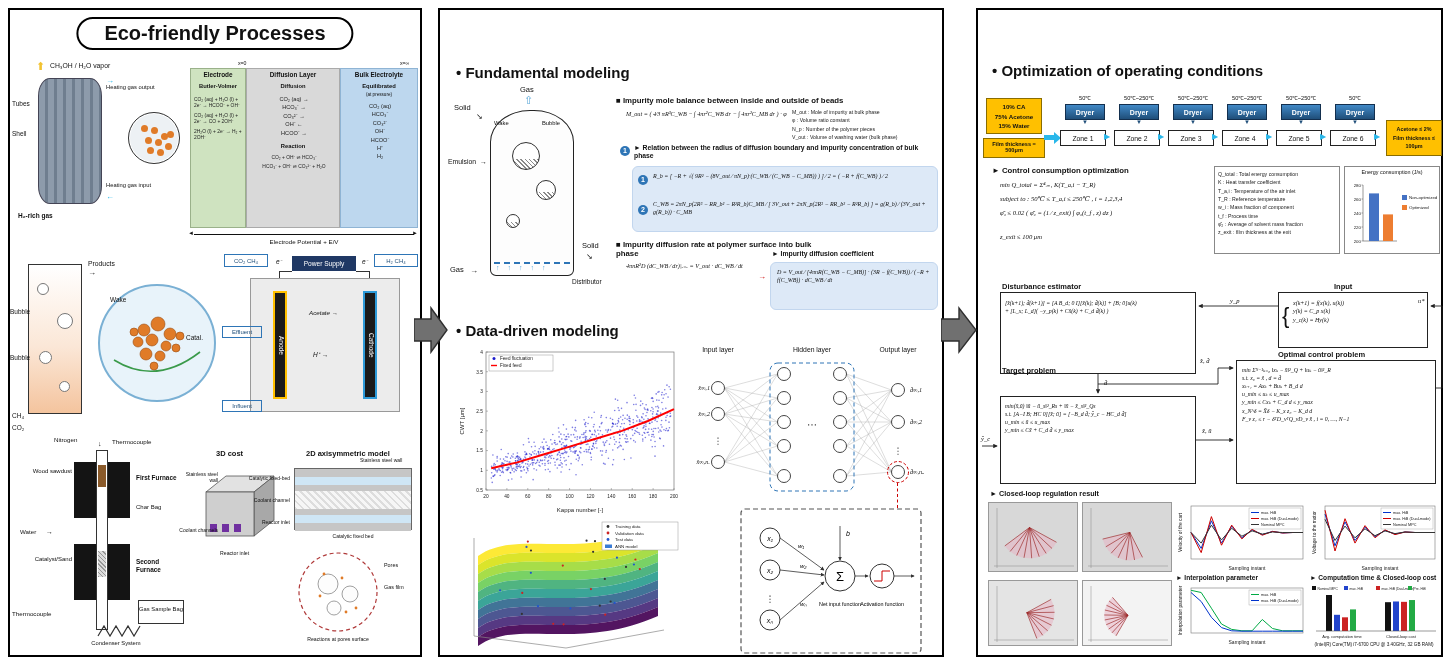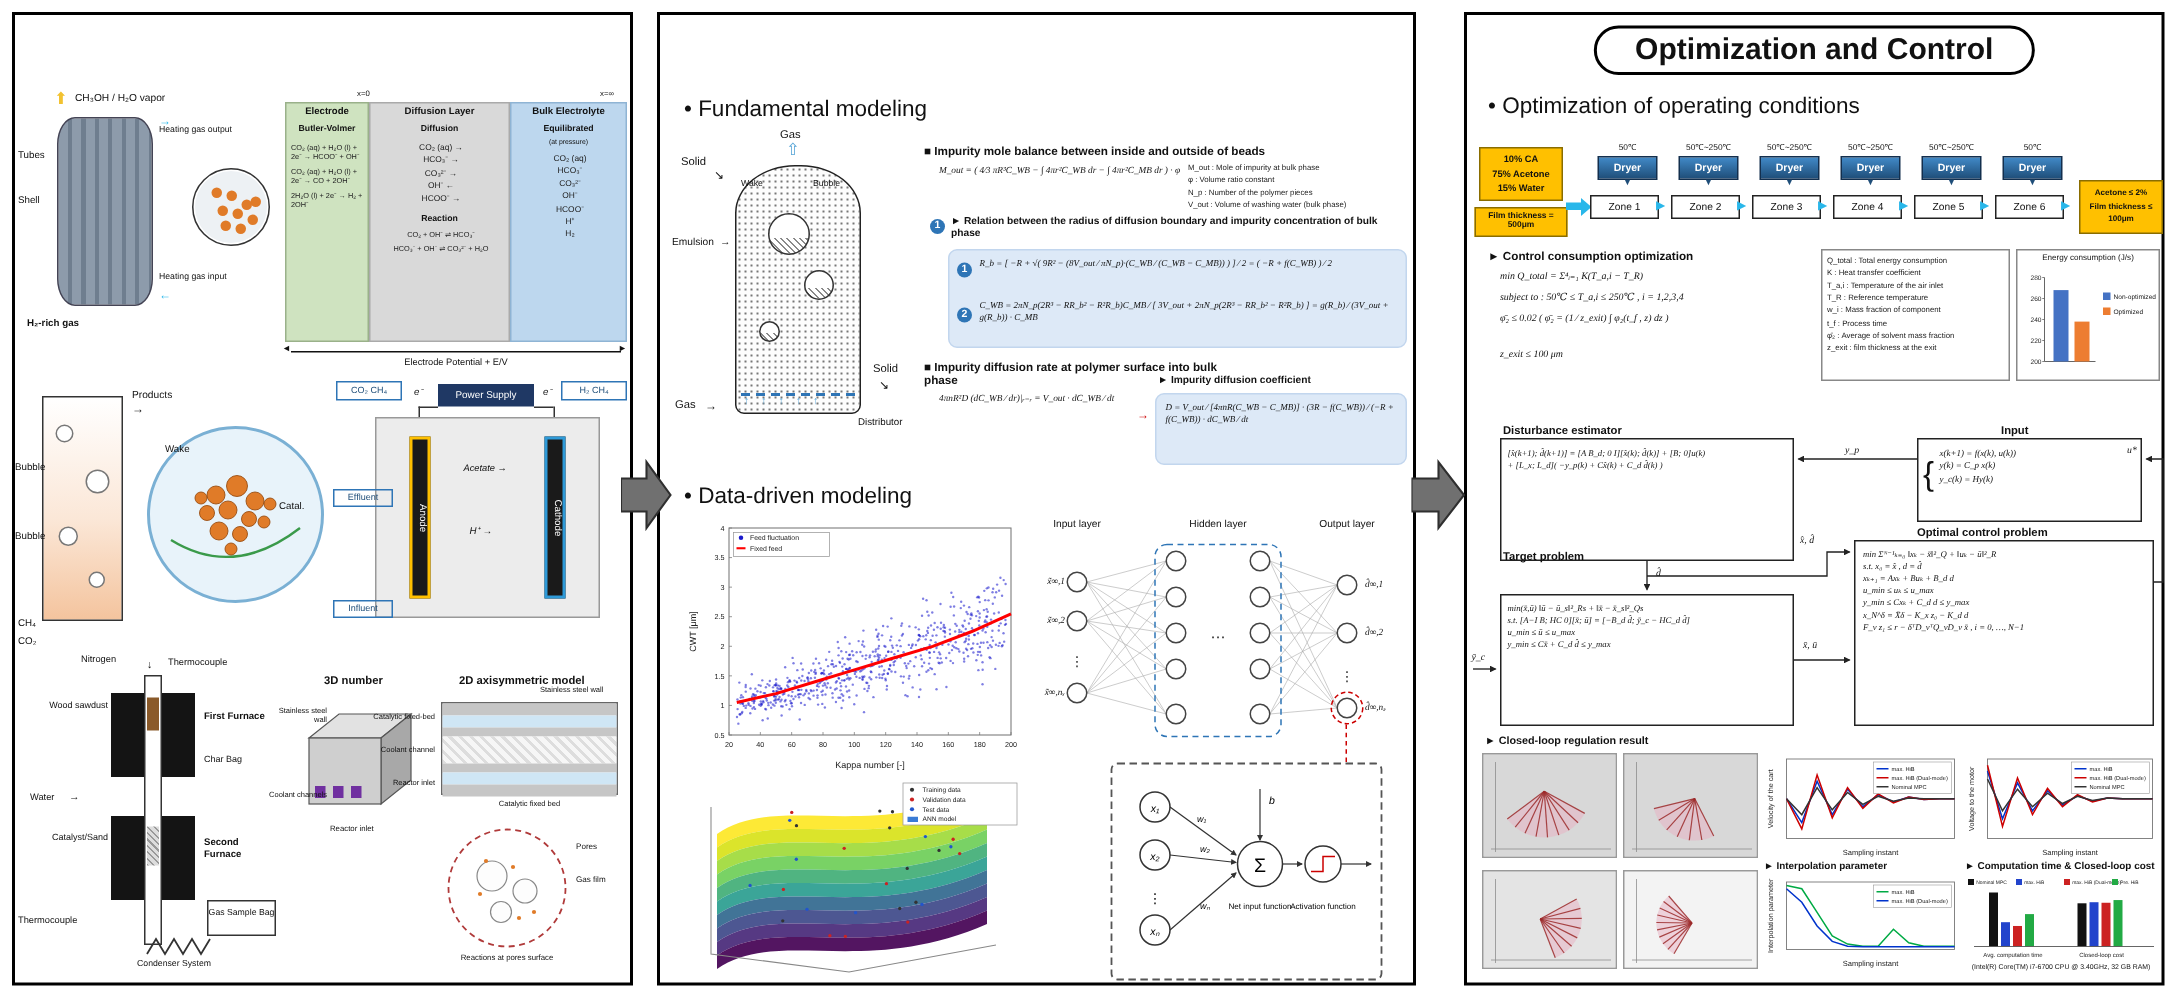--- a/index.html
+++ b/index.html
@@ -2,21 +2,21 @@
 <html><head>
 <meta charset="utf-8">
 <style>
 *{margin:0;padding:0;box-sizing:border-box}
 html,body{background:#fff}
 body{font-family:"Liberation Sans",sans-serif;color:#111}
 #canvas{position:relative;width:1451px;height:665px;background:#fff;overflow:hidden}
 .p{position:absolute}
 .panel{position:absolute;top:8px;height:649px;background:#fff;border:2px solid #000}
 .ptitle{position:absolute;top:7px;left:50%;transform:translateX(-50%);background:#fff;border:2px solid #000;border-radius:22px;padding:3px 26px;font-size:20px;font-weight:700;white-space:nowrap;z-index:5}
-.h2{position:absolute;font-size:15px;font-weight:400}
+.h2{position:absolute;font-size:15px;font-weight:700}
 .lb{position:absolute;font-size:7px;line-height:1.18;color:#111}
 .b{font-weight:700}
 .i{font-style:italic}
 .c{text-align:center}
 .r{text-align:right}
 .pre{white-space:pre-line}
 .eq{position:absolute;font-family:"Liberation Serif","DejaVu Serif",serif;font-style:italic;font-size:6.5px;line-height:1.4;color:#111}
 .eqbox{position:absolute;background:#dde9f7;border:1px solid #c2d6ee;border-radius:6px}
 .ncirc{position:absolute;width:10px;height:10px;border-radius:50%;background:#2e75b6;color:#fff;font-size:7px;line-height:10px;text-align:center;font-weight:700;font-style:normal}
 .ybox{position:absolute;background:#ffc000;border:1px solid #8a6d00}
@@ -41,20 +41,21 @@
 .zarr{position:absolute;left:46px;top:38px;font-size:8px;color:#29b7ea}
 .hdr7{position:absolute;font-size:7.5px;font-weight:700}
 .line1{position:absolute;background:#333}
 </style>
 </head>
 <body>
 
 <div id="canvas">
 
   <section class="panel" style="left:8px;width:414px">
+    <div class="ptitle">Eco-friendly Processes</div>
 
     <div class="p" style="left:0;top:44px;width:178px;height:196px">
       <div class="lb" style="left:40px;top:8px;font-size:6.8px">CH₃OH / H₂O vapor</div>
       <div class="lb" style="left:26px;top:6px;font-size:11px;color:#f2c230">⬆</div>
       <div class="p" style="left:28px;top:24px;width:64px;height:126px;border:1px solid #445;border-radius:12px/18px;background:repeating-linear-gradient(90deg,#8d9bab 0 6px,#6f7e8f 6px 9px)"></div>
       <div class="lb" style="left:2px;top:46px;font-size:6.5px">Tubes</div>
       <div class="lb" style="left:2px;top:76px;font-size:6.5px">Shell</div>
       <div class="lb" style="left:96px;top:30px;width:56px;font-size:5.8px">Heating gas output</div>
       <div class="lb" style="left:96px;top:22px;font-size:8px;color:#29b7ea">→</div>
       <div class="lb" style="left:96px;top:128px;width:56px;font-size:5.8px">Heating gas input</div>
@@ -187,21 +188,21 @@
       <div class="lb b" style="left:126px;top:124px;width:46px;font-size:6.4px">Second Furnace</div>
       <div class="lb" style="left:2px;top:176px;font-size:6.2px">Thermocouple</div>
       <div class="lb c" style="left:128px;top:166px;width:46px;height:24px;border:1px solid #333;font-size:5.8px;padding-top:5px">Gas Sample Bag</div>
       <svg class="p" style="left:86px;top:188px" width="48" height="18" viewBox="0 0 48 18">
         <polyline points="2,14 8,4 14,14 20,4 26,14 32,4 38,14 44,4" fill="none" stroke="#333" stroke-width="1.2"></polyline>
       </svg>
       <div class="lb c" style="left:72px;top:206px;width:68px;font-size:5.8px">Condenser System</div>
     </div>
 
     <div class="p" style="left:170px;top:436px;width:244px;height:212px">
-      <div class="lb b" style="left:36px;top:4px;font-size:7.5px">3D number</div>
+      <div class="lb b" style="left:36px;top:4px;font-size:7.5px">3D cost</div>
       <svg class="p" style="left:14px;top:16px" width="92" height="86" viewBox="0 0 92 86">
         <polygon points="12,30 32,14 80,14 60,30" fill="#e2e2e2" stroke="#555" stroke-width="0.8"></polygon>
         <polygon points="60,30 80,14 80,58 60,74" fill="#a8a8a8" stroke="#555" stroke-width="0.8"></polygon>
         <rect x="12" y="30" width="48" height="44" fill="#cfcfcf" stroke="#555" stroke-width="0.8"></rect>
         <rect x="16" y="62" width="7" height="8" fill="#7030a0"></rect>
         <rect x="28" y="62" width="7" height="8" fill="#7030a0"></rect>
         <rect x="40" y="62" width="7" height="8" fill="#7030a0"></rect>
       </svg>
       <div class="lb r" style="left:-4px;top:26px;width:42px;font-size:5px">Stainless steel wall</div>
       <div class="lb r" style="left:-4px;top:82px;width:42px;font-size:5px">Coolant channels</div>
@@ -1137,21 +1138,20 @@
       <text x="100" y="98" font-size="5.4" text-anchor="middle">Net input function</text>
       <text x="142" y="98" font-size="5.4" text-anchor="middle">Activation function</text>
     </svg>
   </section>
 
   <svg class="p" style="left:941px;top:303px;z-index:6" width="36" height="54" viewBox="0 0 36 54">
     <polygon points="0,16 18,16 18,5 35,27 18,49 18,38 0,38" fill="#707070" stroke="#2f2f2f" stroke-width="1.4"></polygon>
   </svg>
 
   <section class="panel" style="left:976px;width:467px">
-    <div class="ptitle">Optimization and Control</div>
     <div class="h2" style="left:14px;top:52px">• Optimization of operating conditions</div>
 
     <div class="ybox" style="left:8px;top:88px;width:56px;height:36px">
       <div class="p c" style="left:0;top:3px;width:100%">
           <div class="b" style="font-size:6.2px;line-height:1.55">10% CA</div>
           <div class="b" style="font-size:6.2px;line-height:1.55">75% Acetone</div>
           <div class="b" style="font-size:6.2px;line-height:1.55">15% Water</div>
         </div>
     </div>
     <div class="ybox c" style="left:5px;top:128px;width:62px;height:20px;font-size:5.6px;padding-top:2px;font-weight:700">Film thickness = 500μm</div>

